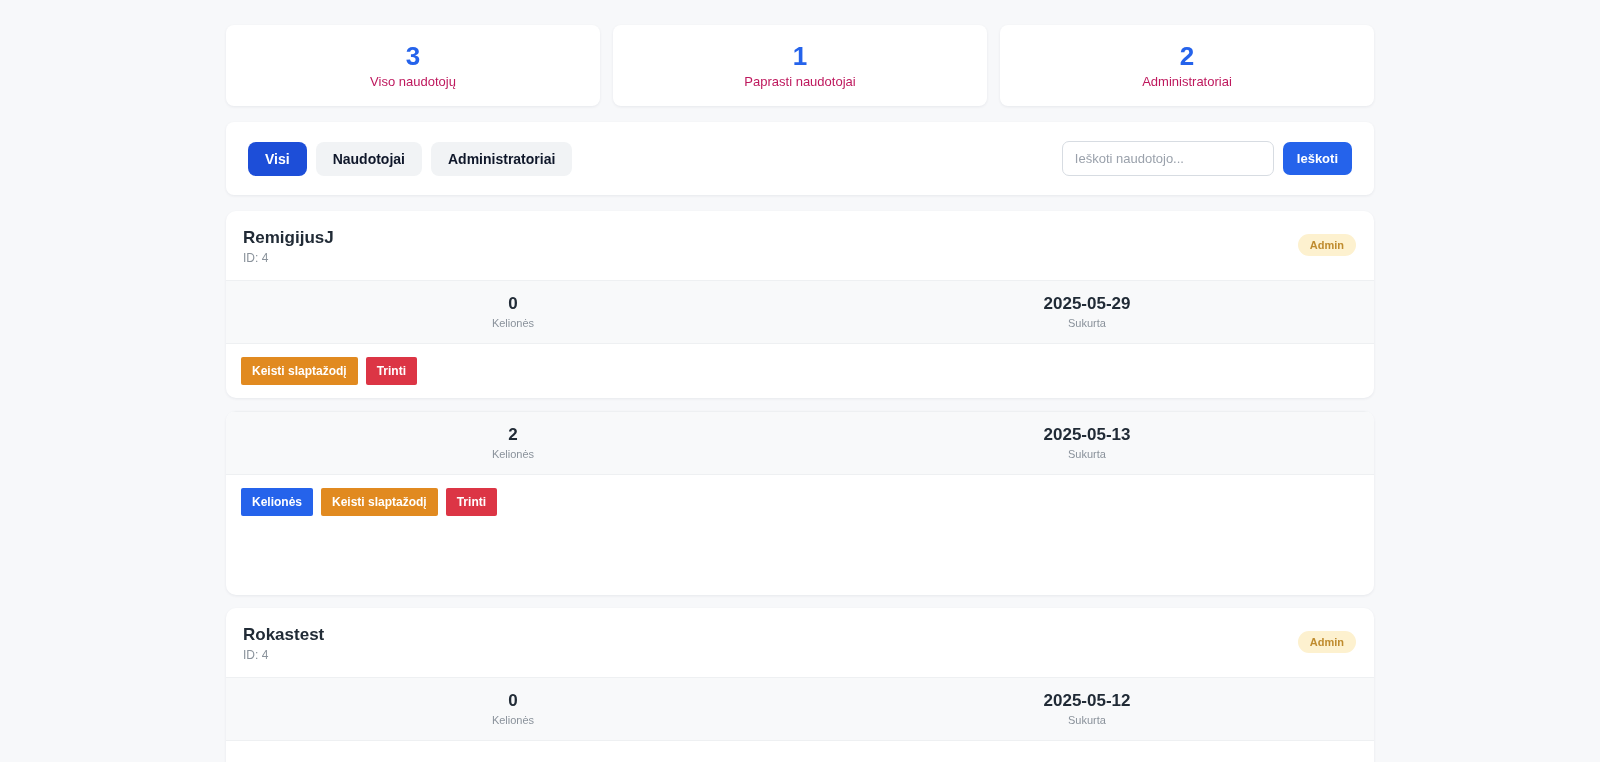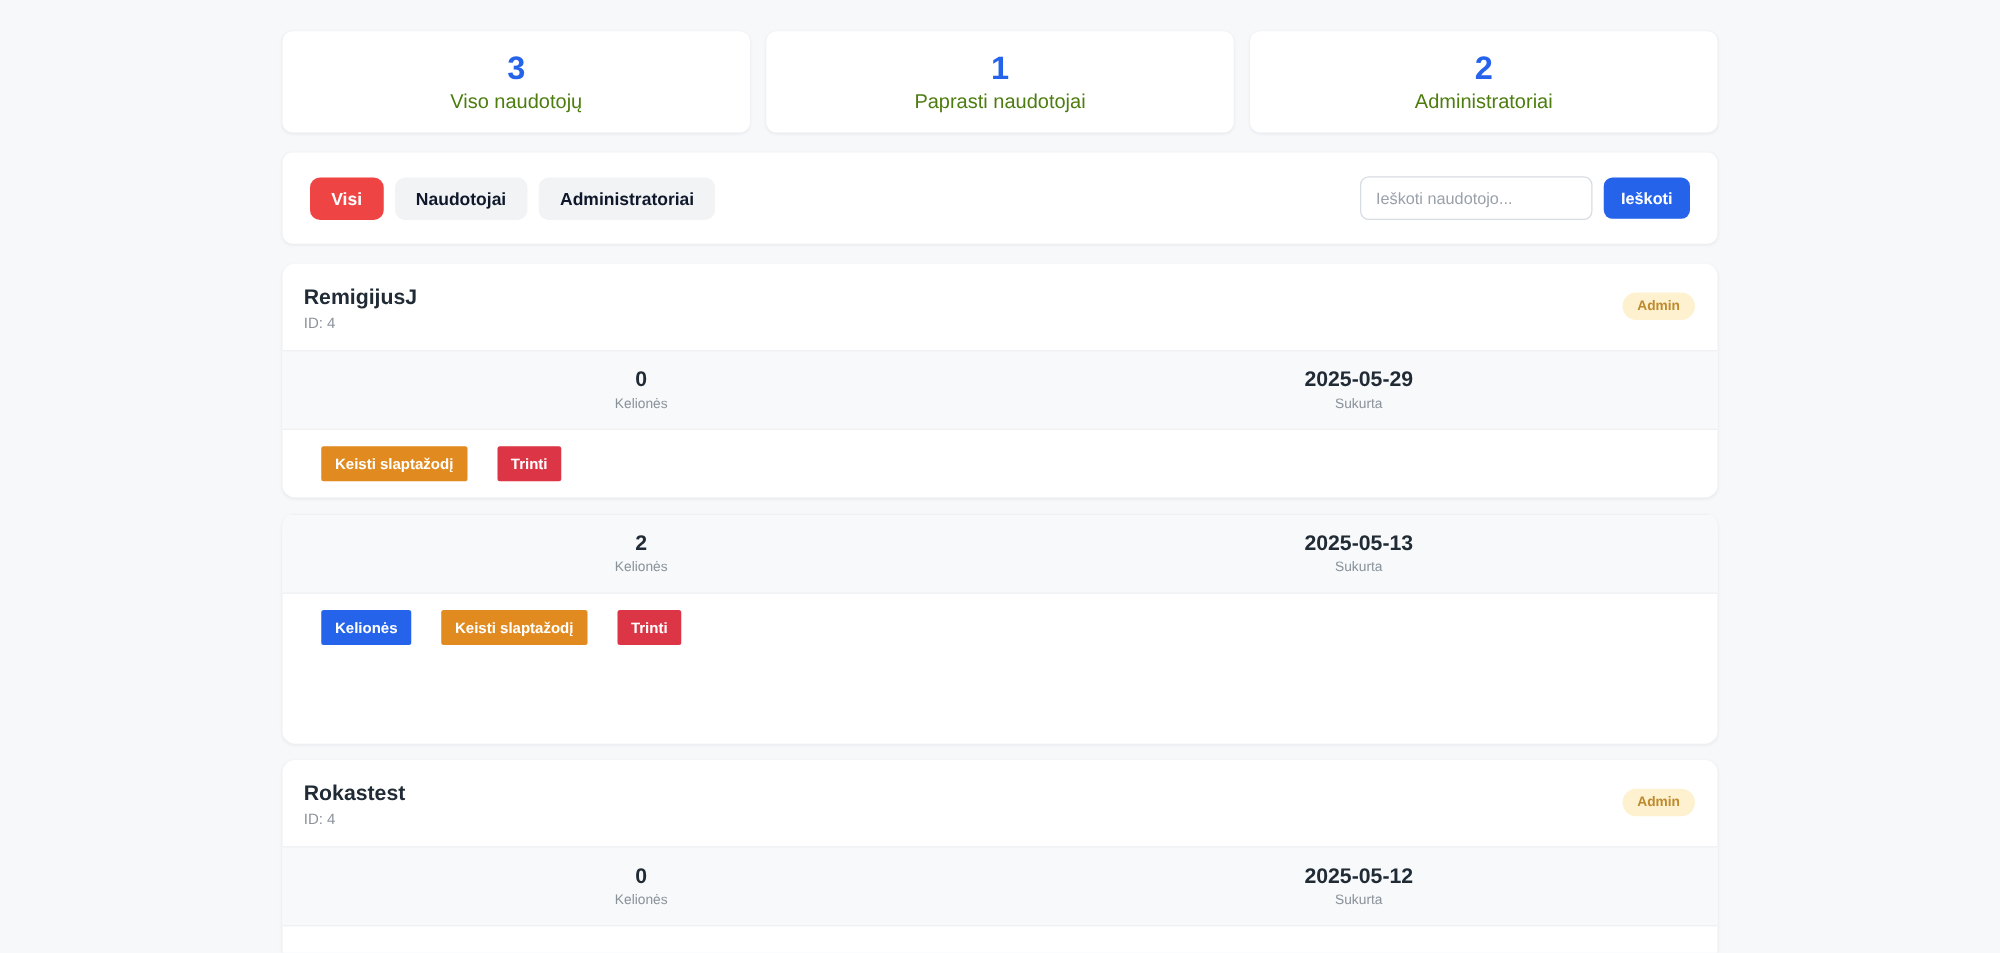--- a/index.html
+++ b/index.html
@@ -56,22 +56,22 @@
     align-items: center;
     justify-content: center;
   }
   .stat-value {
     color: #2563eb;
     font-size: 26px;
     font-weight: 700;
     line-height: 1.1;
   }
   .stat-label {
-    color: #4d7c0f;
-    font-size: 16px;
+    color: #be185d;
+    font-size: 13px;
     margin-top: 4px;
   }
 
   
   .filter-bar {
     margin-top: 16px;
     background: #ffffff;
     border-radius: 8px;
     box-shadow: 0 1px 3px rgba(20, 30, 50, 0.07);
     padding: 19px 22px;
@@ -84,24 +84,24 @@
     border: none;
     cursor: pointer;
     font-family: inherit;
     font-size: 14px;
     font-weight: 600;
     padding: 9px 17px;
     border-radius: 8px;
     background: #f1f3f5;
     color: #0f172a;
   }
-  .tab.active { background: #ef4444; color: #fff; }
+  .tab.active { background: #1d4ed8; color: #fff; }
   .search-group { display: flex; align-items: center; gap: 9px; }
   .search-input {
-    width: 186px;
+    width: 212px;
     height: 35px;
     border: 1px solid #d7dce2;
     border-radius: 7px;
     padding: 0 12px;
     font-family: inherit;
     font-size: 13px;
     color: #374151;
     background: #fff;
     outline: none;
   }
@@ -148,21 +148,21 @@
   .user-stat { flex: 1; text-align: center; }
   .user-stat-value { font-size: 17px; font-weight: 700; color: #212b36; }
   .user-stat-label { font-size: 11px; color: #8a929b; margin-top: 3px; }
   .user-card-actions {
     padding: 13px 15px;
     display: flex;
     gap: 8px;
     flex-grow: 1;
     align-items: flex-start;
   }
-  .btn-xs { font-size: 12px; font-weight: 700; padding: 7px 11px; border-radius: 2px; margin-left: 16px; }
+  .btn-xs { font-size: 12px; font-weight: 700; padding: 7px 11px; border-radius: 2px; }
   .btn-warning { background: #e18a20; }
   .btn-danger  { background: #dc3545; }
 </style>
 </head>
 <body>
 
 <div class="container">
 
 
   <div class="stats-row">

